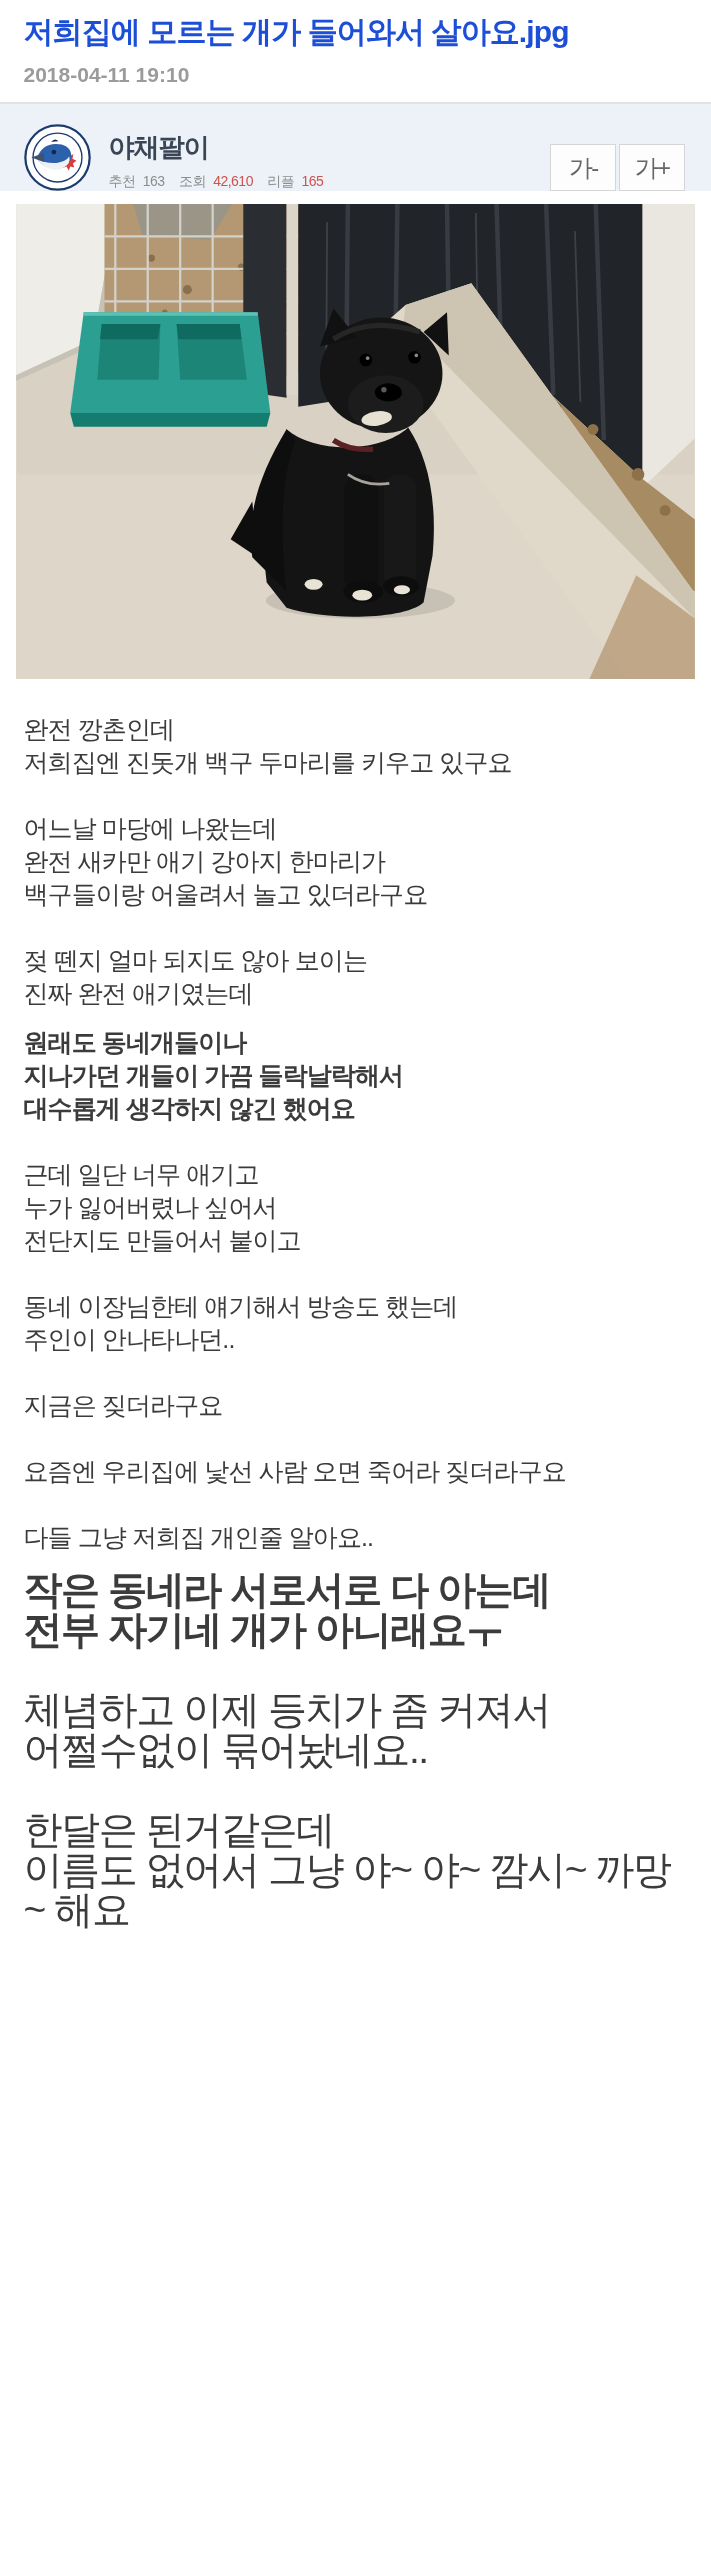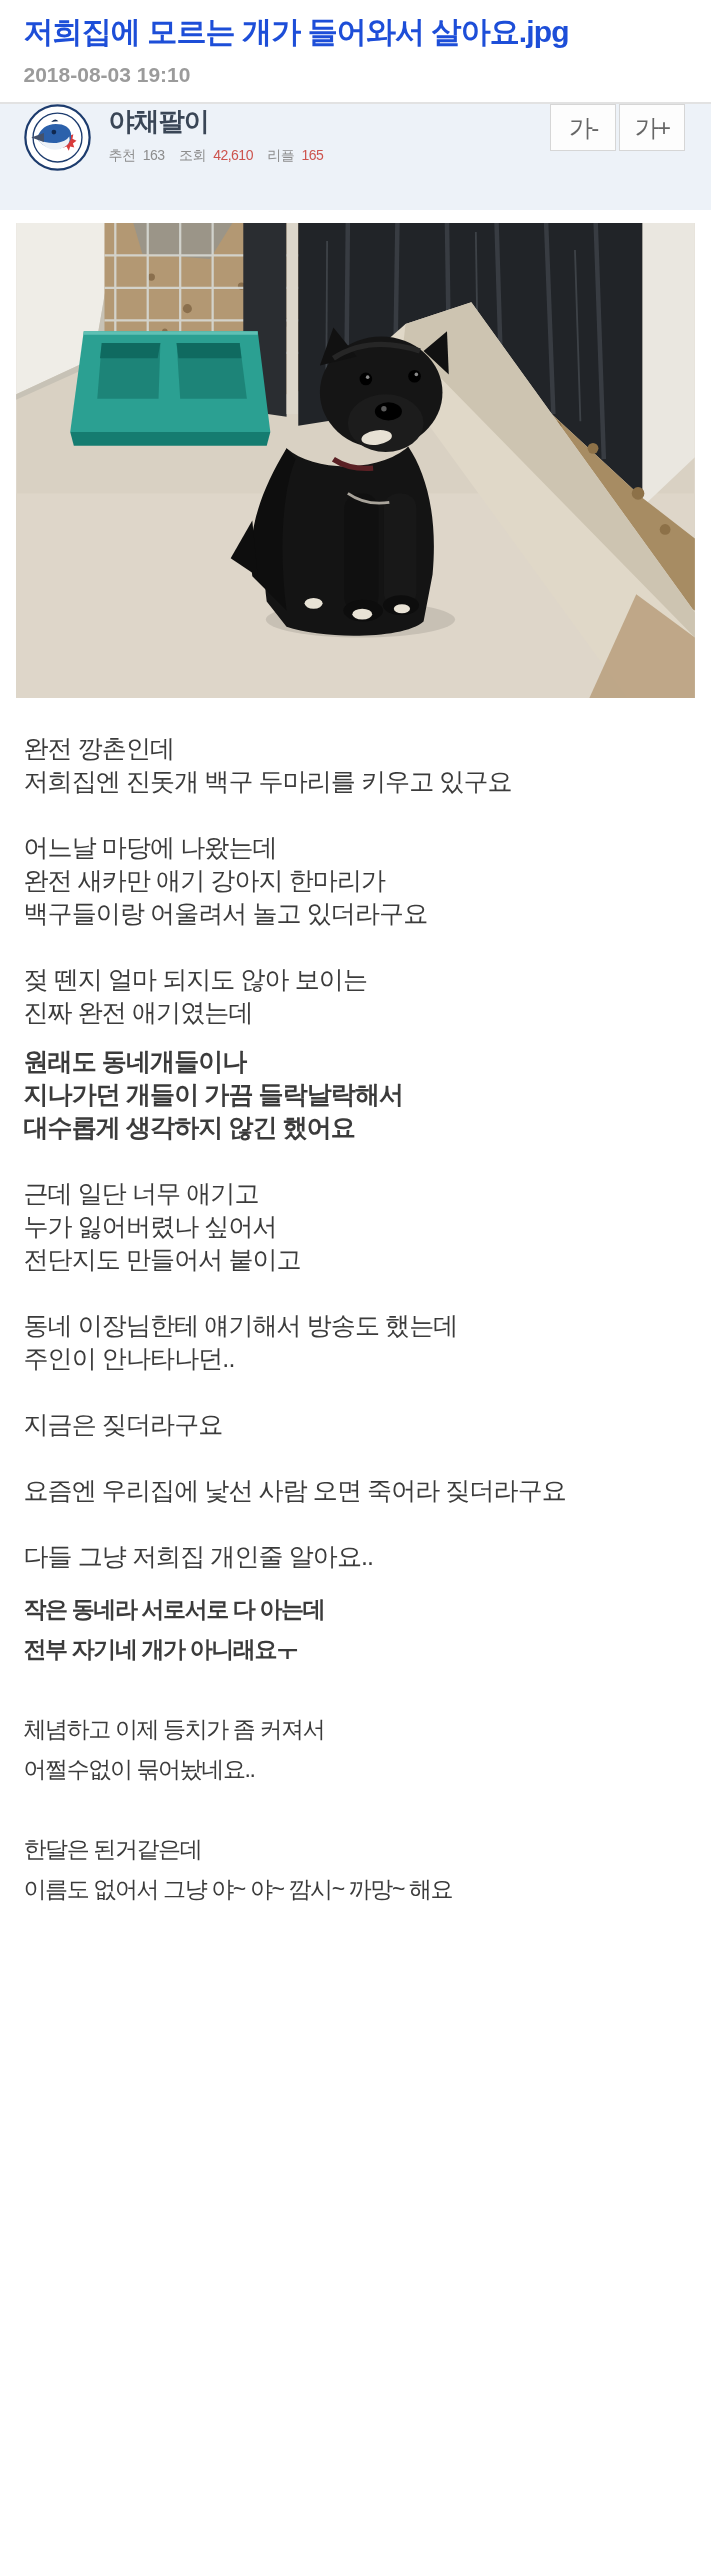--- a/index.html
+++ b/index.html
@@ -6,49 +6,49 @@
   body{
     width:712px;height:2576px;overflow:hidden;background:#ffffff;
     font-family:"Liberation Sans","DejaVu Sans",sans-serif;
     -webkit-font-smoothing:antialiased;
   }
   .header{padding:14.4px 21.6px 0 23.5px;}
   .title{font-size:30px;font-weight:bold;color:#1d4ed8;letter-spacing:-0.9px;line-height:1.2;}
   .date{font-size:21px;color:#9b9b9b;margin-top:12.6px;font-weight:bold;}
   .divider{height:1.8px;background:#e2e2e2;margin-top:15.3px;}
   .userbar{
-    background:#edf2f8;height:106px;display:flex;align-items:flex-start;
+    background:#edf2f8;height:87px;display:flex;align-items:flex-end;
     padding:0 27px 0 23.5px;box-sizing:border-box;
   }
   .avatar{width:67px;height:67px;border-radius:50%;flex:0 0 auto;background:#fff;}
   .userinfo{margin-left:18px;}
   .username{font-size:26px;font-weight:bold;color:#3a4656;letter-spacing:-0.9px;}
   .stats{margin-top:8px;font-size:14px;color:#8d8d8d;letter-spacing:-0.5px;}
   .stats .stat-label{margin-right:7.2px;}
   .stats .stat-value{margin-right:14.4px;}
   .stats .stat-value.highlight{color:#cd534d;}
   .font-buttons{margin-left:auto;display:flex;gap:2.7px;}
   .font-btn{
     width:64px;height:45px;border:0.9px solid #d6d6d6;background:#fdfdfd;
     color:#666;font-size:24px;display:flex;align-items:center;justify-content:center;
     letter-spacing:-1.8px;cursor:pointer;
   }
   .photo-wrap{margin:12.6px 16px 0 16px;width:679px;height:475px;}
   .photo-wrap svg{display:block;}
   .content{padding:34px 23.5px 0 23.5px;color:#3b3b3b;}
   .para{font-size:25px;line-height:33px;margin:0 0 33px 0;letter-spacing:-0.9px;white-space:normal;}
-  .para.large{font-size:23px;line-height:40px;margin-bottom:40px;letter-spacing:-1.4px;}
+  .para.large{font-size:39px;line-height:40px;margin-bottom:40px;letter-spacing:-1.4px;}
   .para.tight{margin-top:-17px;font-weight:bold;}
 </style>
 </head>
 <body>
 
 <div class="header">
   <div class="title">저희집에 모르는 개가 들어와서 살아요.jpg</div>
-  <div class="date">2018-08-03 19:10</div>
+  <div class="date">2018-04-11 19:10</div>
 </div>
 <div class="divider"></div>
 
 <div class="userbar">
   <div class="avatar">
     <svg width="67" height="67" viewBox="0 0 74 74">
       <circle cx="37" cy="37" r="35.5" fill="#ffffff" stroke="#1d3c6e" stroke-width="2.5"></circle>
       <circle cx="37" cy="37" r="27" fill="#ffffff" stroke="#1d3c6e" stroke-width="1.5"></circle>
       <path d="M48,30 l2.5,5 4,-1.5 -1,5 4.5,2 -4,3 1.5,4.5 -4.5,-1 -1.5,4.5 -2.5,-4.5 -4.5,1.5 1,-5 -4,-2.5 4.5,-2 -1,-5 3.5,1.5 Z" fill="#d93b3b"></path>
       <path d="M14,38 Q20,22 35,22 Q50,22 52,33 Q53,42 45,47 Q36,52 27,48 Q19,45 14,38 Z" fill="#2c61ab"></path>

